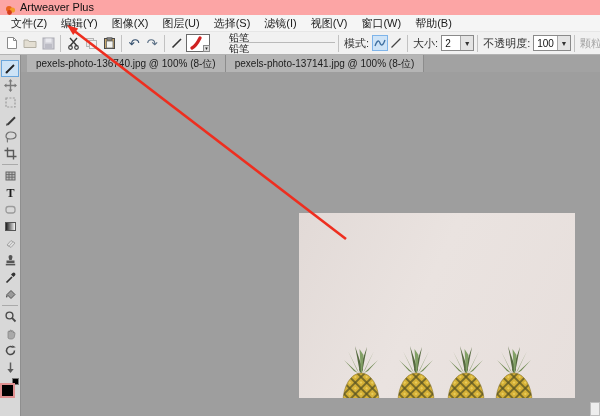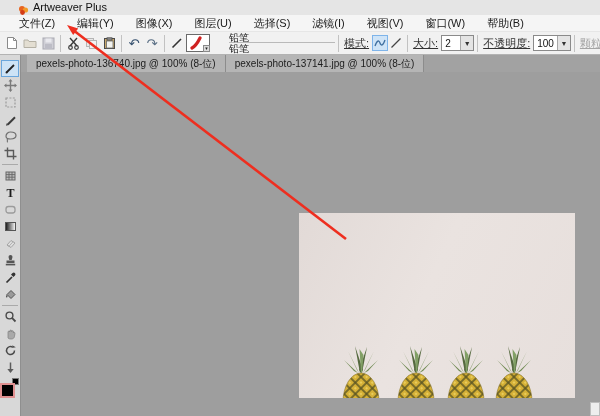--- a/index.html
+++ b/index.html
@@ -1,41 +1,41 @@
 <!DOCTYPE html>
 <html><head>
 <meta charset="utf-8">
 <style>
   * { margin:0; padding:0; box-sizing:border-box; }
   html,body { width:600px; height:416px; overflow:hidden; }
   body { font-family:"Liberation Sans","DejaVu Sans",sans-serif; }
   .app { position:relative; width:600px; height:416px; background:#9e9e9e; overflow:hidden; }
 
   
-  .titlebar { height:15px; background:#e5e5e5; display:flex; align-items:center; padding-left:18px; gap:4px; }
+  .titlebar { height:15px; background:#fca5a5; display:flex; align-items:center; padding-left:5px; gap:4px; }
   .titlebar .title { font-size:11px; color:#111; line-height:15px; }
   .logo { width:11px; height:11px; display:inline-block; }
 
   
   .menubar { height:16px; background:#f5f5f5; display:flex; align-items:center; padding-left:4px; }
-  .menu-item { font-size:11px; color:#1a1a1a; padding:0 7px; line-height:16px; white-space:nowrap; cursor:default;margin-left:8px; }
+  .menu-item { font-size:11px; color:#1a1a1a; padding:0 7px; line-height:16px; white-space:nowrap; cursor:default; }
 
   
   .toolbar { height:24px; background:#f1f1f1; border-top:1px solid #e6e6e6; border-bottom:1px solid #b3b3b3;
              display:flex; align-items:center; padding:0 3px; overflow:hidden; white-space:nowrap; }
   .tbtn { width:18px; height:19px; display:flex; align-items:center; justify-content:center; flex:0 0 auto; }
   .tsep { width:1px; height:17px; background:#c2c2c2; margin:0 3px; flex:0 0 auto; }
   .glyph { font-size:13px; line-height:13px; }
   .dis { color:#adadad; }
   .brush-preview { width:24px; height:18px; background:#fff; border:1px solid #6a6a6a; position:relative; flex:0 0 auto; display:flex; align-items:center; justify-content:center; }
   .brush-preview .dd-mini { position:absolute; right:-1px; bottom:-1px; width:7px; height:7px; background:#dcdcdc; border:1px solid #8a8a8a; font-size:5px; line-height:5px; text-align:center; color:#222; }
   .brush-names { width:106px; margin-left:19px; flex:0 0 auto; }
   .brush-names .row { font-size:10px; color:#222; height:11px; line-height:11px; }
   .brush-names .row.first { border-bottom:1px solid #b9b9b9; }
-  .opt-label { font-size:11px; color:#333; margin:0 3px 0 2px; flex:0 0 auto;text-decoration:underline; }
+  .opt-label { font-size:11px; color:#333; margin:0 3px 0 2px; flex:0 0 auto; }
   .opt-label.dis { color:#a5a5a5; }
   .mode-btn { width:16px; height:16px; border:1px solid transparent; display:flex; align-items:center; justify-content:center; flex:0 0 auto; }
   .mode-btn.sel { background:#cfe4f7; border-color:#7eb4ea; }
   .combo { display:flex; align-items:center; background:#fff; border:1px solid #8a8a8a; height:16px; flex:0 0 auto; }
   .combo .val { font-size:10px; color:#111; padding:0 3px; min-width:18px; }
   .combo .dd { width:13px; align-self:stretch; background:#e4e4e4; border-left:1px solid #a8a8a8; font-size:7px; display:flex; align-items:center; justify-content:center; color:#333; }
 
   
   .main { display:flex; height:361px; }
   .toolbox { width:21px; background:#d8d8d8; border-right:1px solid #8f8f8f; padding-top:5px; display:flex; flex-direction:column; align-items:center; flex:0 0 auto; }

